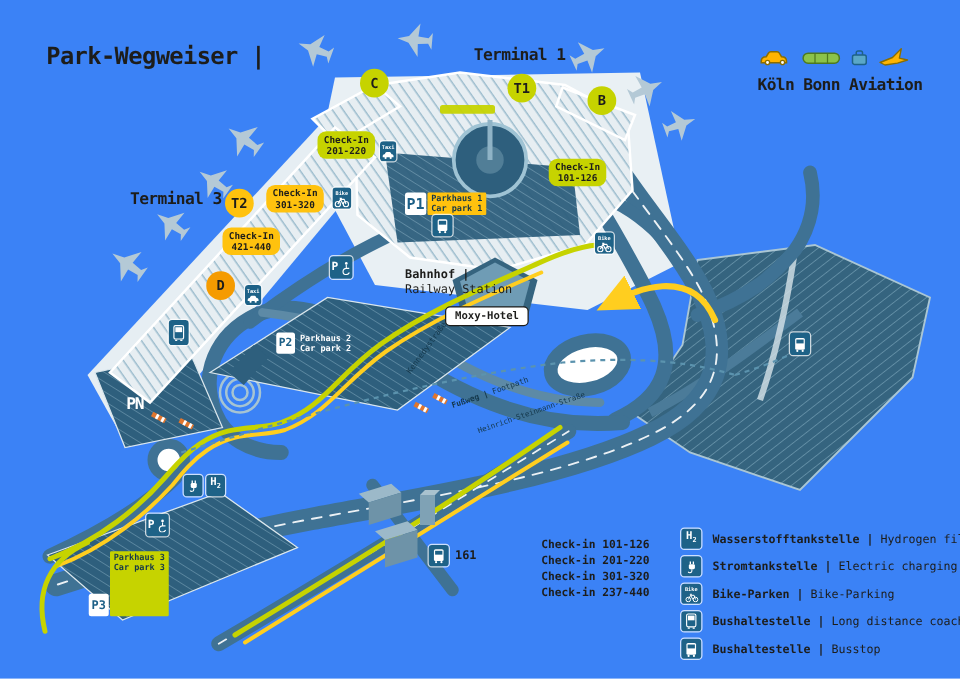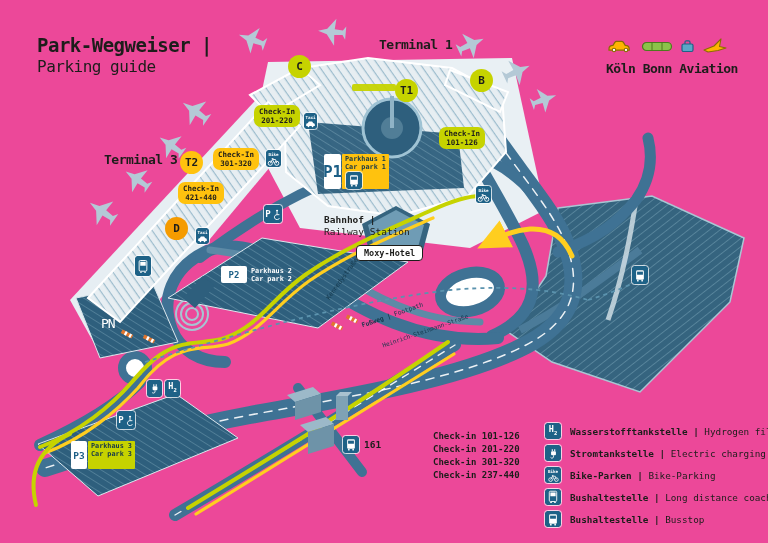--- a/index.html
+++ b/index.html
@@ -1,16 +1,16 @@
 <!DOCTYPE html>
 <html><head>
 <meta charset="utf-8">
 <style>
   html,body{margin:0;padding:0;background:#fff;}
-  #stage{position:relative;width:768px;height:543px;background:#ec4899;overflow:hidden;
+  #stage{position:relative;width:768px;height:543px;background:#3b82f6;overflow:hidden;
          font-family:"DejaVu Sans Mono",monospace;color:#1d1d1b;}
   .abs{position:absolute;}
   svg.bg{position:absolute;left:0;top:0;}
   
   .title1{font-size:19px;font-weight:bold;letter-spacing:-.5px;}
   .title2{font-size:16px;letter-spacing:-.5px;}
   .brandname{font-size:13px;font-weight:bold;letter-spacing:-.5px;}
   .brandrow{display:flex;align-items:center;gap:7px;}
   
   .tlabel{font-size:13px;font-weight:bold;letter-spacing:-.5px;}
@@ -18,21 +18,21 @@
         font-weight:bold;font-size:11px;color:#1d1d1b;}
   .lime{background:#c6d300;} .yellow{background:#ffc20e;} .orange{background:#f59b00;}
   .badge{border-radius:7px;padding:2px 5px;text-align:center;font-weight:bold;
          font-size:7.5px;line-height:9px;color:#1d1d1b;}
   .plabel{display:flex;align-items:stretch;gap:1px;}
   .pbox{background:#fff;color:#1c5f86;font-weight:bold;display:flex;align-items:center;
         justify-content:center;border-radius:2px;}
   .ptxt{font-weight:bold;font-size:6.8px;line-height:8.2px;padding:1px 3px;border-radius:1px;
         color:#14374a;white-space:nowrap;}
   .ptxt.white{color:#fff;background:transparent;}
-  .pn{font-size:13px;font-weight:normal;color:#fff;letter-spacing:-1px;}
+  .pn{font-size:13px;font-weight:bold;color:#fff;letter-spacing:-1px;}
   .station{font-size:9.5px;line-height:12px;}
   .moxy{background:#fff;border:1.3px solid #1d1d1b;border-radius:4px;padding:2px 7px;
         font-size:8.5px;font-weight:bold;white-space:nowrap;}
   .gat{width:112px;text-align:center;font-size:10px;font-weight:bold;line-height:13px;}
   .street{font-size:6.3px;color:#14374a;white-space:nowrap;}
   
   .sq{background:#1e6287;border-radius:2.5px;color:#fff;display:flex;flex-direction:column;
       align-items:center;justify-content:center;outline:1px solid rgba(255,255,255,.75);}
   .sq-t{font-size:4.2px;font-weight:bold;line-height:5px;color:#fff;}
   .h2t{font-size:8.5px;font-weight:bold;line-height:9px;}
@@ -186,21 +186,20 @@
         </g>
     <g transform="translate(352,319) rotate(28)">
           <rect x="-6" y="-2" width="12" height="4" fill="#e0762e"></rect>
           <rect x="-2.5" y="-2" width="2.2" height="4" fill="#fff"></rect>
           <rect x="2.5" y="-2" width="2.2" height="4" fill="#fff"></rect>
         </g>
   </g>
 </svg>
 
 <div class="abs title1" style="left:37px;top:34px;">Park-Wegweiser |</div>
-<div class="abs title2" style="left:37px;top:57px;">Parking guide</div>
 
 <div class="abs" style="left:606px;top:37px;width:140px;">
   <div class="brandrow">
     <span><svg width="28" height="15" viewBox="0 0 28 15">
             <path d="M3 11c0-2.4 1.8-3.6 4-3.6l1.8-3c.4-.7 1-1 1.8-1h5c.8 0 1.4.3 1.8 1l1.8 3c2.2 0 4 1.2 4 3.6v1.2H3z" fill="#ffb400" stroke="#8a6d00" stroke-width="1.2"></path>
             <circle cx="8" cy="12" r="1.7" fill="#fff" stroke="#8a6d00" stroke-width="1.1"></circle>
             <circle cx="20" cy="12" r="1.7" fill="#fff" stroke="#8a6d00" stroke-width="1.1"></circle>
           </svg></span>
     <span><svg width="32" height="13" viewBox="0 0 32 13">
             <rect x="1.5" y="2.5" width="29" height="8" rx="4" fill="#8bc34a" stroke="#4e7a1e" stroke-width="1.2"></rect>
@@ -214,21 +213,21 @@
             <path d="M2 13 L12 9 L19 2 L17.5 9.5 L24 11 L16 13.5 L6 15 Z" fill="#ffb400" stroke="#8a6d00" stroke-width="1.1" stroke-linejoin="round"></path>
           </svg></span>
   </div>
   <div class="brandname" style="margin-top:4px;">Köln Bonn Aviation</div>
 </div>
 
 <div class="abs tlabel" style="left:379px;top:37px;">Terminal 1</div>
 <div class="abs tlabel" style="left:104px;top:152px;">Terminal 3</div>
 
 <div class="abs gate lime" style="left:288px;top:55px;">C</div>
-<div class="abs gate lime" style="left:395px;top:59px;margin-top:20px;">T1</div>
+<div class="abs gate lime" style="left:406px;top:59px;">T1</div>
 <div class="abs gate lime" style="left:470px;top:69px;">B</div>
 <div class="abs gate yellow" style="left:180px;top:151px;">T2</div>
 <div class="abs gate orange" style="left:165px;top:217px;">D</div>
 
 <div class="abs badge lime" style="left:254px;top:105px;">
   <div>Check-In</div>
   <div>201-220</div>
 </div>
 <div class="abs badge lime" style="left:439px;top:127px;">
   <div>Check-In</div>
@@ -237,35 +236,35 @@
 <div class="abs badge yellow" style="left:213px;top:148px;">
   <div>Check-In</div>
   <div>301-320</div>
 </div>
 <div class="abs badge yellow" style="left:178px;top:182px;">
   <div>Check-In</div>
   <div>421-440</div>
 </div>
 
 <div class="abs plabel" style="left:324px;top:154px;">
-  <span class="pbox" style="width:17px;height:35px;font-size:16px;">P1</span>
+  <span class="pbox" style="width:17px;height:18px;font-size:12px;">P1</span>
   <span class="ptxt" style="background:#ffc20e;">
     <span style="display:block;">Parkhaus 1</span>
     <span style="display:block;">Car park 1</span>
   </span>
 </div>
 <div class="abs plabel" style="left:221px;top:266px;">
-  <span class="pbox" style="width:26px;height:17px;font-size:9px;">P2</span>
+  <span class="pbox" style="width:15px;height:17px;font-size:9px;">P2</span>
   <span class="ptxt white">
     <span style="display:block;">Parkhaus 2</span>
     <span style="display:block;">Car park 2</span>
   </span>
 </div>
 <div class="abs plabel" style="left:71px;top:441px;">
-  <span class="pbox" style="width:16px;height:28px;font-size:9.5px;">P3</span>
+  <span class="pbox" style="width:16px;height:18px;font-size:9.5px;margin-top:34px;">P3</span>
   <span class="ptxt" style="background:#c6d300;">
     <span style="display:block;">Parkhaus 3</span>
     <span style="display:block;">Car park 3</span>
   </span>
 </div>
 <div class="abs pn" style="left:101px;top:316px;">PN</div>
 
 <div class="abs station" style="left:324px;top:214px;">
   <div style="font-weight:bold;">Bahnhof |</div>
   <div>Railway Station</div>

